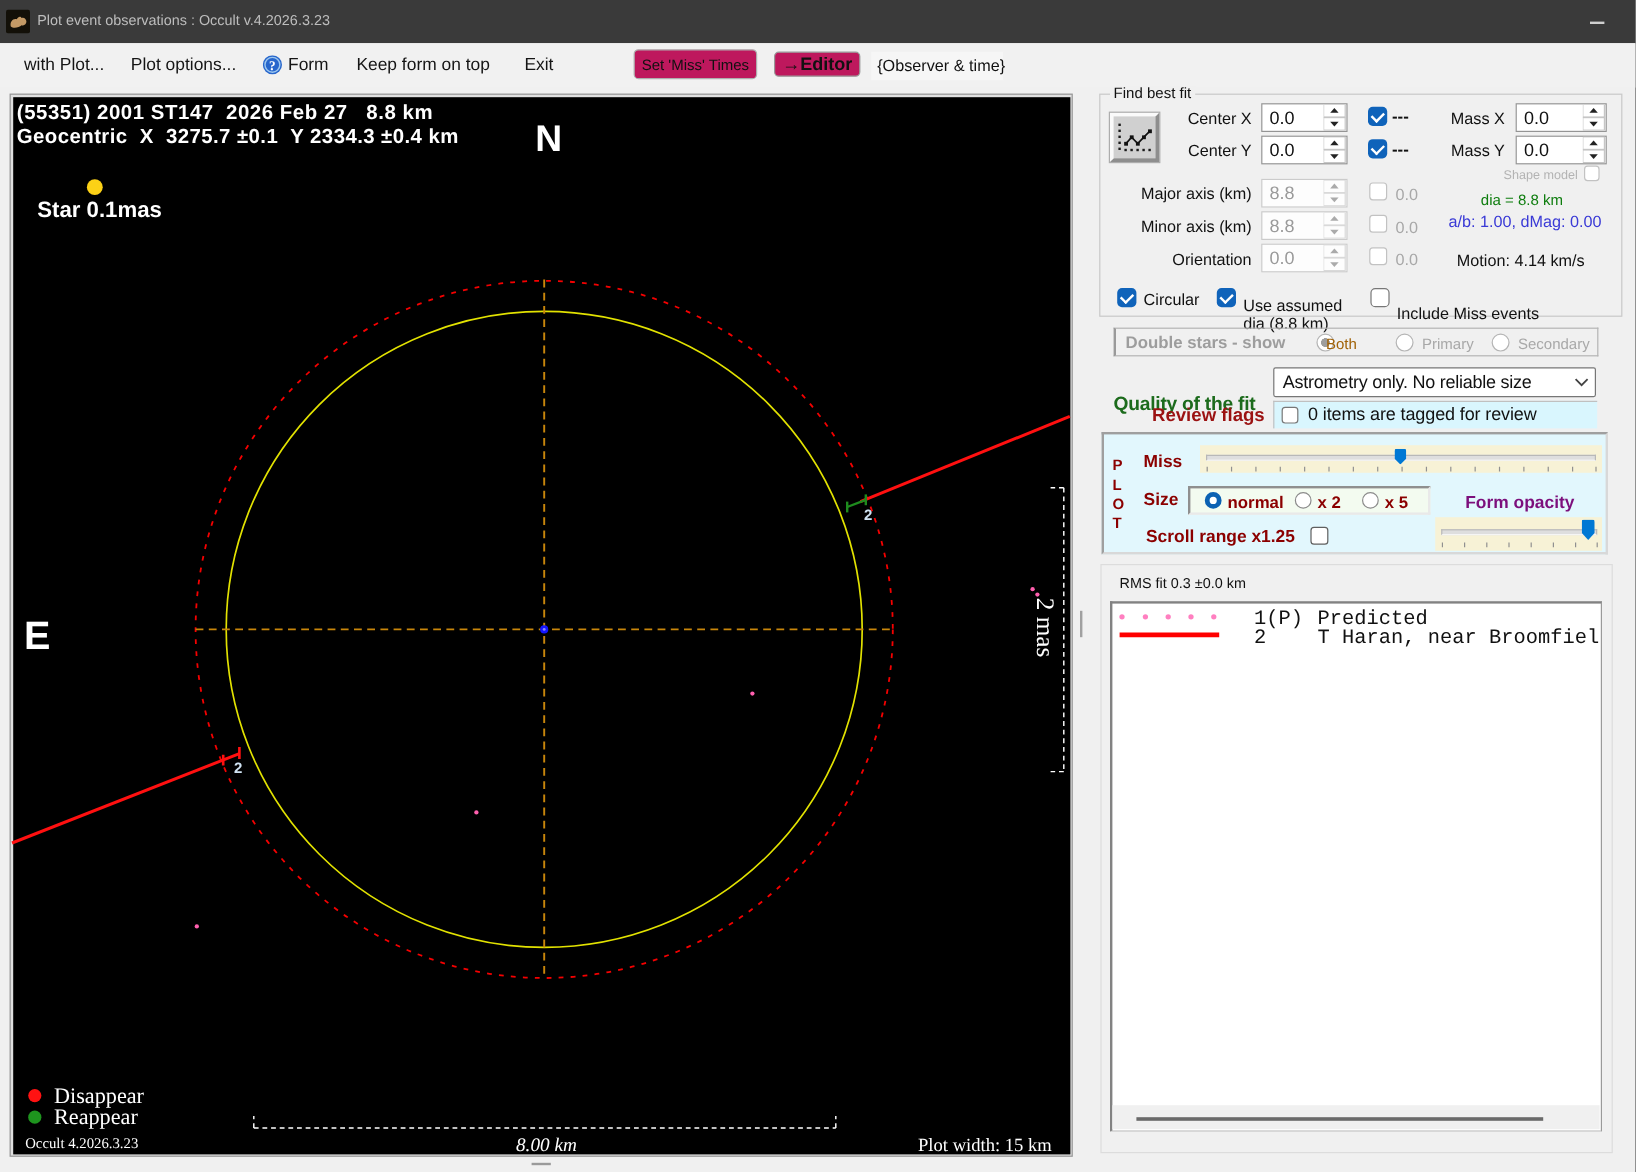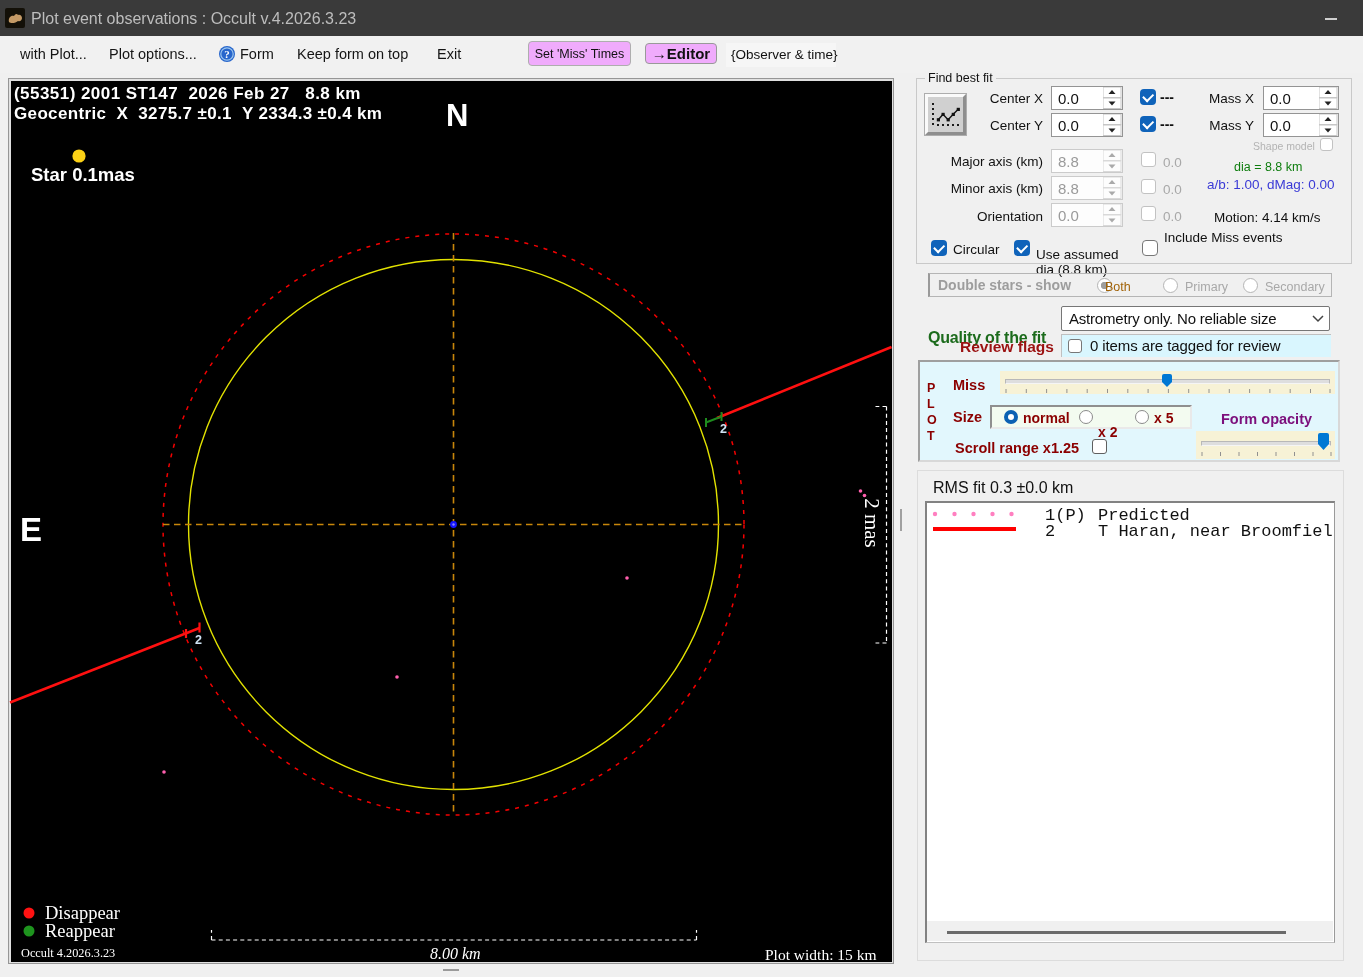--- a/index.html
+++ b/index.html
@@ -1,25 +1,25 @@
 <!DOCTYPE html>
 <html><head>
 <meta charset="utf-8">
 <style>
   html,body{margin:0;padding:0;}
   body{width:1363px;height:977px;background:#f0f0f0;font-family:"Liberation Sans",sans-serif;position:relative;overflow:hidden;}
   .abs{position:absolute;}
   
   #titlebar{left:0;top:0;width:1363px;height:36px;background:#3a3a3a;}
-  #titletext{left:31px;top:10px;font-size:16px;color:#bdbdbd;}
+  #titletext{left:31px;top:10px;font-size:12px;color:#bdbdbd;}
   #minim{left:1325px;top:18px;width:12px;height:1.5px;background:#cfcfcf;}
   
   #menubar{left:0;top:36px;width:1363px;height:37px;background:#f1f1f1;}
   .mitem{top:46px;font-size:14.5px;color:#151515;}
-  .btn{background:#f0abfc;border:1px solid #aeaeae;border-radius:4px;font-size:13px;color:#111;
+  .btn{background:#be185d;border:1px solid #aeaeae;border-radius:4px;font-size:13px;color:#111;
        display:flex;align-items:center;justify-content:center;box-sizing:border-box;}
   
   #plotborder{left:8px;top:78px;width:886px;height:886px;background:#e0e0e0;border:1px solid #969696;box-sizing:border-box;}
   #plot{left:11px;top:81px;width:881px;height:881px;background:#000;}
   
   .gbox{border:1px solid #c9c9c9;box-sizing:border-box;}
   .glabel{font-size:12.5px;color:#111;background:#f0f0f0;padding:0 3px;}
   .tbox{background:#fff;border:1px solid #949494;box-sizing:border-box;font-size:15px;color:#111;}
   .tbox.dis{color:#9a9a9a;border-color:#cbcbcb;background:#fdfdfd;}
   .cb{box-sizing:border-box;border-radius:4px;}
@@ -237,21 +237,21 @@
 
 <div class="abs" style="left:1234px;top:160px;font-size:12.5px;color:#0e7d0e;">dia = 8.8 km</div>
 <div class="abs" style="left:1207px;top:177px;font-size:13.5px;color:#3a3ad6;">a/b: 1.00, dMag: 0.00</div>
 <div class="abs" style="left:1214px;top:210px;font-size:13.5px;color:#111;">Motion: 4.14 km/s</div>
 
 <div class="abs cb on" style="left:931px;top:240px;width:16px;height:16px;"></div>
 <div class="abs lbl" style="left:953px;top:242px;">Circular</div>
 <div class="abs cb on" style="left:1014px;top:240px;width:16px;height:16px;"></div>
 <div class="abs lbl" style="left:1036px;top:248px;line-height:14.5px;">Use assumed<br>dia (8.8 km)</div>
 <div class="abs cb off" style="left:1142px;top:240px;width:16px;height:16px;"></div>
-<div class="abs lbl" style="left:1164px;top:230px;">Include Miss events</div>
+<div class="abs lbl" style="left:1164px;top:254px;">Include Miss events</div>
 
 <div class="abs" style="left:928px;top:273px;width:404px;height:24px;border:1px solid #b5b5b5;border-left:2px solid #9a9a9a;box-sizing:border-box;"></div>
 <div class="abs" style="left:938px;top:277px;font-size:14px;font-weight:bold;color:#9d9d9d;">Double stars - show</div>
 <div class="abs rad dis1" style="left:1097px;top:278px;"></div>
 <div class="abs" style="left:1105px;top:280px;font-size:12.5px;color:#a16207;">Both</div>
 <div class="abs rad dis0" style="left:1163px;top:278px;"></div>
 <div class="abs" style="left:1185px;top:280px;font-size:12.5px;color:#a8a8a8;">Primary</div>
 <div class="abs rad dis0" style="left:1243px;top:278px;"></div>
 <div class="abs" style="left:1265px;top:280px;font-size:12.5px;color:#a8a8a8;">Secondary</div>
 
@@ -291,21 +291,21 @@
       <line x1="285.2" y1="1" x2="285.2" y2="5"></line>
       <line x1="305.5" y1="1" x2="305.5" y2="5"></line>
       <line x1="325" y1="1" x2="325" y2="5"></line>
   </g>
 </svg>
 <div class="abs" style="left:953px;top:409px;font-size:14.5px;font-weight:bold;color:#8b0000;">Size</div>
 <div class="abs" style="left:990px;top:405px;width:202px;height:24px;background:#f3fbf0;border:2px solid #8f8f8f;border-right-color:#e9e9e9;border-bottom-color:#e9e9e9;box-sizing:border-box;"></div>
 <div class="abs" style="left:1004px;top:410px;width:14px;height:14px;border-radius:50%;background:#fff;border:4.5px solid #0b61b3;box-sizing:border-box;"></div>
 <div class="abs" style="left:1023px;top:410px;font-size:14px;font-weight:bold;color:#8b0000;">normal</div>
 <div class="abs" style="left:1079px;top:410px;width:14px;height:14px;border-radius:50%;background:#fff;border:1.5px solid #8b8b8b;box-sizing:border-box;"></div>
-<div class="abs" style="left:1098px;top:424px;font-size:14px;font-weight:bold;color:#8b0000;text-align:center;">x 2</div>
+<div class="abs" style="left:1098px;top:410px;font-size:14px;font-weight:bold;color:#8b0000;text-align:center;">x 2</div>
 <div class="abs" style="left:1135px;top:410px;width:14px;height:14px;border-radius:50%;background:#fff;border:1.5px solid #8b8b8b;box-sizing:border-box;"></div>
 <div class="abs" style="left:1154px;top:410px;font-size:14px;font-weight:bold;color:#8b0000;">x 5</div>
 <div class="abs" style="left:1221px;top:411px;font-size:14.5px;font-weight:bold;color:#7c0f7c;">Form opacity</div>
 <div class="abs" style="left:1196px;top:431px;width:139px;height:28px;background:#f7f2d6;"></div>
 <div class="abs" style="left:1201px;top:441px;width:130px;height:5px;background:#dedede;border:1px solid #b8b8b8;border-bottom-color:#f5f5f5;box-sizing:border-box;"></div>
 <div class="abs" style="left:1318px;top:433px;width:11px;height:17px;background:#0078d4;border-radius:2px 2px 1px 1px;clip-path:polygon(0 0,100% 0,100% 65%,50% 100%,0 65%);"></div>
 <svg class="abs" style="left:1201px;top:451px" width="131" height="6">
   <g stroke="#909090" stroke-width="1">
     <line x1="1" y1="1" x2="1" y2="5"></line>
       <line x1="19.5" y1="1" x2="19.5" y2="5"></line>
@@ -314,21 +314,21 @@
       <line x1="75" y1="1" x2="75" y2="5"></line>
       <line x1="93.5" y1="1" x2="93.5" y2="5"></line>
       <line x1="112" y1="1" x2="112" y2="5"></line>
       <line x1="130" y1="1" x2="130" y2="5"></line>
   </g>
 </svg>
 <div class="abs" style="left:955px;top:440px;font-size:14.5px;font-weight:bold;color:#8b0000;">Scroll range x1.25</div>
 <div class="abs cb off" style="left:1092px;top:439px;width:15px;height:15px;border-radius:3px;border-color:#5f5f5f;"></div>
 
 <div class="abs" style="left:917px;top:470px;width:427px;height:491px;border:1px solid #dcdcdc;box-sizing:border-box;"></div>
-<div class="abs" style="left:933px;top:479px;font-size:16px;color:#111;">RMS fit 0.3 ±0.0 km</div>
+<div class="abs" style="left:933px;top:479px;font-size:12px;color:#111;">RMS fit 0.3 ±0.0 km</div>
 <div class="abs" style="left:925px;top:501px;width:410px;height:442px;background:#fff;border:2px solid #828282;border-right:1.5px solid #9a9a9a;border-bottom:1.5px solid #c0c0c0;box-sizing:border-box;overflow:hidden;"></div>
 <svg class="abs" style="left:927px;top:503px" width="406" height="438">
   <g fill="#ff7fc0">
     <circle cx="8" cy="11" r="2.2"></circle>
       <circle cx="27.5" cy="11" r="2.2"></circle>
       <circle cx="46.5" cy="11" r="2.2"></circle>
     <circle cx="65.5" cy="11" r="2.2"></circle>
       <circle cx="84.5" cy="11" r="2.2"></circle>
   </g>
   <line x1="6" y1="26" x2="89" y2="26" stroke="#f00" stroke-width="4"></line>

